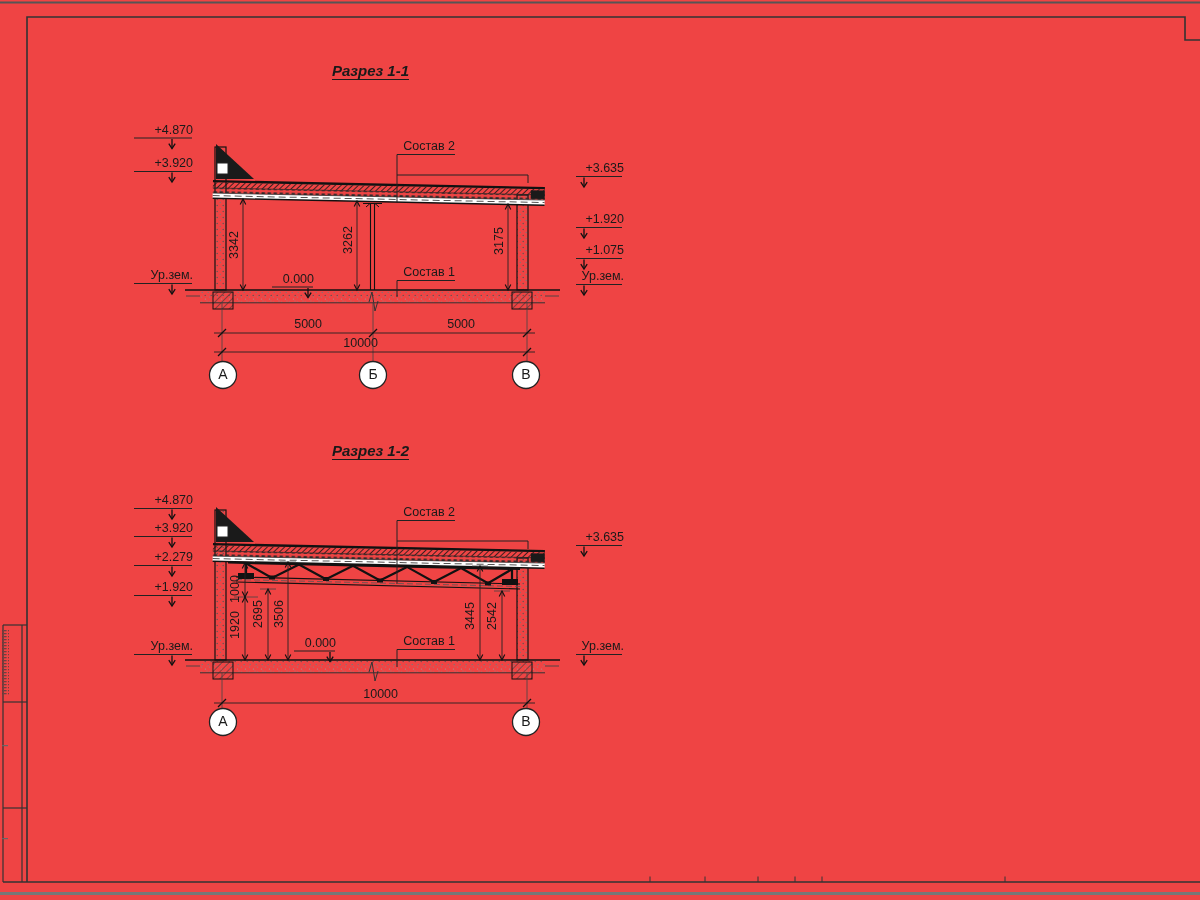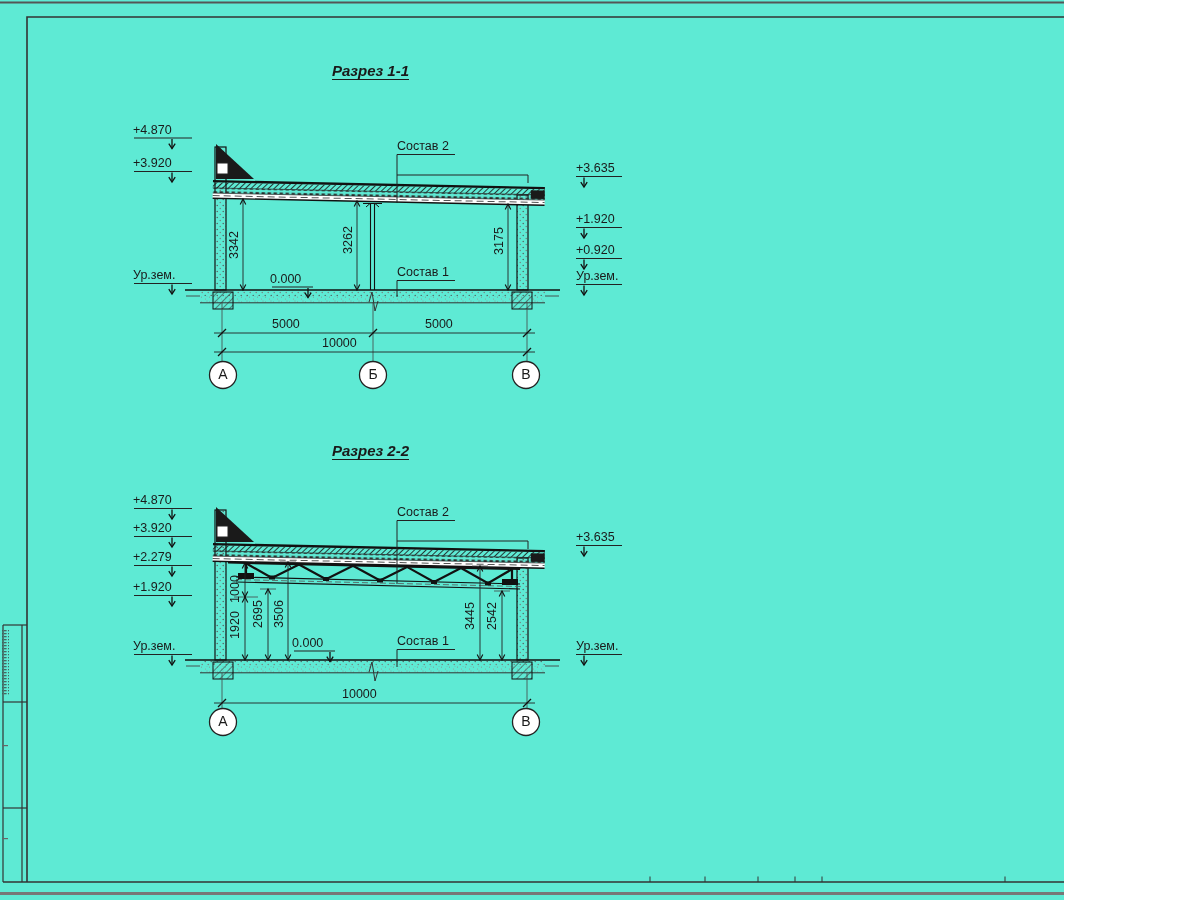--- a/index.html
+++ b/index.html
@@ -1,21 +1,21 @@
 <!DOCTYPE html>
 <html><head>
 <meta charset="utf-8">
 <style>
   html,body{margin:0;padding:0;background:#fff;}
-  #page{position:relative;width:1064px;height:900px;background:#5eead4;overflow:hidden;
+  #page{position:relative;width:1200px;height:900px;background:#ef4444;overflow:hidden;
         font-family:"Liberation Sans",sans-serif;color:#1a1a1a;}
   #lines{position:absolute;left:0;top:0;}
   .t{position:absolute;font-size:13.5px;line-height:15px;white-space:nowrap;color:#1a1a1a;}
   .dim{font-size:12.5px;}
-  .ctr{text-align:left;}
+  .ctr{text-align:right;}
   .it{font-style:italic;font-weight:bold;font-size:15px;border-bottom:1.4px solid #1a1a1a;padding-bottom:1px;}
   .rot{width:40px;height:16px;text-align:center;transform:rotate(-90deg);transform-origin:center;}
   .ax{font-size:14px;width:24px;text-align:center;}
   .nt{font-size:13px;}
 </style>
 </head>
 <body>
 
 <div id="page">
 
@@ -271,36 +271,36 @@
     <path d="M397 541 H528 V549"></path>
   </g>
 </svg>
 
 <div class="t it" style="left:332px;top:63px;">Разрез 1-1</div>
 <div class="t dim ctr" style="left:133px;top:123px;width:60px;">+4.870</div>
 <div class="t dim ctr" style="left:133px;top:156px;width:60px;">+3.920</div>
 <div class="t dim ctr" style="left:133px;top:268px;width:60px;">Ур.зем.</div>
 <div class="t dim ctr" style="left:576px;top:161px;width:48px;">+3.635</div>
 <div class="t dim ctr" style="left:576px;top:212px;width:48px;">+1.920</div>
-<div class="t dim ctr" style="left:576px;top:243px;width:48px;">+0.920</div>
+<div class="t dim ctr" style="left:576px;top:243px;width:48px;">+1.075</div>
 <div class="t dim ctr" style="left:576px;top:269px;width:48px;">Ур.зем.</div>
 <div class="t dim ctr" style="left:397px;top:139px;width:58px;">Состав 2</div>
 <div class="t dim ctr" style="left:397px;top:265px;width:58px;">Состав 1</div>
 <div class="t dim ctr" style="left:270px;top:271.5px;width:44px;">0.000</div>
 <div class="t dim rot" style="left:215px;top:237px;">3342</div>
 <div class="t dim rot" style="left:329px;top:232px;">3262</div>
 <div class="t dim rot" style="left:480px;top:233px;">3175</div>
 <div class="t dim ctr" style="left:272px;top:317px;width:50px;">5000</div>
 <div class="t dim ctr" style="left:425px;top:317px;width:50px;">5000</div>
 <div class="t dim ctr" style="left:322px;top:336px;width:56px;">10000</div>
 <div class="t ax" style="left:211px;top:367px;">А</div>
 <div class="t ax" style="left:361px;top:367px;">Б</div>
 <div class="t ax" style="left:514px;top:367px;">В</div>
 
-<div class="t it" style="left:332px;top:443px;">Разрез 2-2</div>
+<div class="t it" style="left:332px;top:443px;">Разрез 1-2</div>
 <div class="t dim ctr" style="left:133px;top:493px;width:60px;">+4.870</div>
 <div class="t dim ctr" style="left:133px;top:521px;width:60px;">+3.920</div>
 <div class="t dim ctr" style="left:133px;top:550px;width:60px;">+2.279</div>
 <div class="t dim ctr" style="left:133px;top:580px;width:60px;">+1.920</div>
 <div class="t dim ctr" style="left:133px;top:639px;width:60px;">Ур.зем.</div>
 <div class="t dim ctr" style="left:576px;top:530px;width:48px;">+3.635</div>
 <div class="t dim ctr" style="left:576px;top:639px;width:48px;">Ур.зем.</div>
 <div class="t dim ctr" style="left:397px;top:505px;width:58px;">Состав 2</div>
 <div class="t dim ctr" style="left:397px;top:634px;width:58px;">Состав 1</div>
 <div class="t dim ctr" style="left:292px;top:635.5px;width:44px;">0.000</div>

